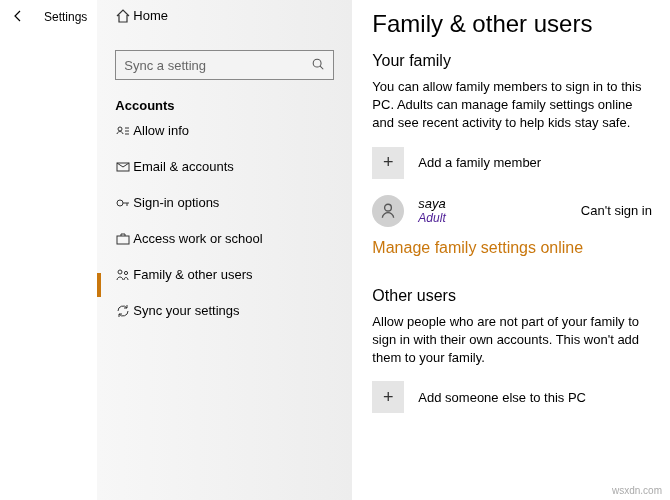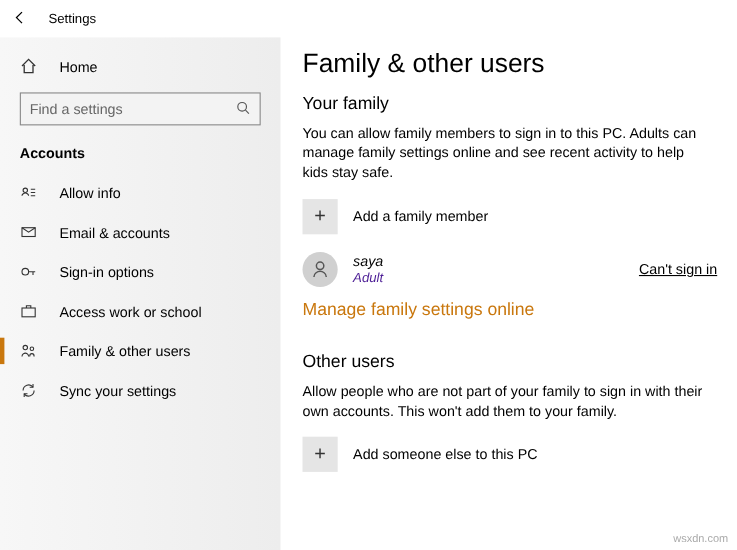--- a/index.html
+++ b/index.html
@@ -5,43 +5,42 @@
     * { box-sizing: border-box; margin: 0; padding: 0; }
     body {
       font-family: "Segoe UI", Tahoma, sans-serif;
       font-size: 13px;
       color: #000;
       background: #fff;
       width: 670px;
       height: 500px;
       overflow: hidden;
     }
-    .window { display: flex; flex-direction: column; width: 670px; height: 500px; border-radius: 31px; }
+    .window { display: flex; width: 670px; height: 500px; border-radius: 31px; }
     .titlebar {
       height: 34px;
       display: flex;
       align-items: center;
       padding: 0 10px;
       gap: 18px;
     }
     .titlebar .title { font-size: 12px; }
     .content { display: flex; flex: 1; min-height: 0; }
     .sidebar {
       width: 255px;
       background: linear-gradient(to right, #f7f7f7, #ededed);
       padding-top: 8px;
       display: flex;
       flex-direction: column;
     }
     .sidebar-row {
       display: flex;
-      align-items: center;
       height: 36px;
       padding: 0 18px;
-      gap: 20px;
+      gap: 2px;
       cursor: pointer;
       position: relative;
     }
     .sidebar-row.active::before {
       content: "";
       position: absolute;
       left: 0; top: 6px; bottom: 6px;
       width: 4px;
       background: #c9770d;
     }
@@ -93,21 +92,21 @@
     }
     .avatar {
       width: 32px; height: 32px;
       border-radius: 50%;
       background: #d0d0d0;
       display:flex; align-items:center; justify-content:center;
     }
     .member-info { flex:1;font-style:italic; }
     .member-name { font-size:13px; }
     .member-role { font-size:12px; color:#4c1d95; }
-    .member-status { font-size:13px; white-space: nowrap; text-decoration: underline; }
+    .member-status { font-size:13px; white-space: nowrap; }
     .link { color: #c9770d; font-size: 16px; cursor:pointer; margin-bottom: 22px; display:inline-block;}
     .watermark { position:absolute; bottom:4px; right:8px; font-size:10px; color:#aaa;}
   </style>
 </head>
 <body>
 
 <div class="window">
   <div class="titlebar">
     <span class="ico">
       <svg width="16" height="16" viewBox="0 0 16 16">
@@ -124,21 +123,21 @@
         <span class="ico">
           <svg width="16" height="16" viewBox="0 0 16 16">
               <path d="M2 8 L8 2 L14 8 M4 7 V14 H12 V7" stroke="#333" stroke-width="1.2" fill="none"></path>
             </svg>
         </span>
         <span class="lbl">Home</span>
       </div>
 
       <div class="search-wrap">
         <div class="search">
-          <span class="ph">Find a settings</span>
+          <span class="ph">Sync a setting</span>
           <span>
             <svg width="14" height="14" viewBox="0 0 16 16">
                 <circle cx="7" cy="7" r="4.5" stroke="#555" stroke-width="1.2" fill="none"></circle>
                 <line x1="10.5" y1="10.5" x2="14" y2="14" stroke="#555" stroke-width="1.2"></line>
               </svg>
           </span>
         </div>
       </div>
 
       <div class="section-label">Accounts</div>

